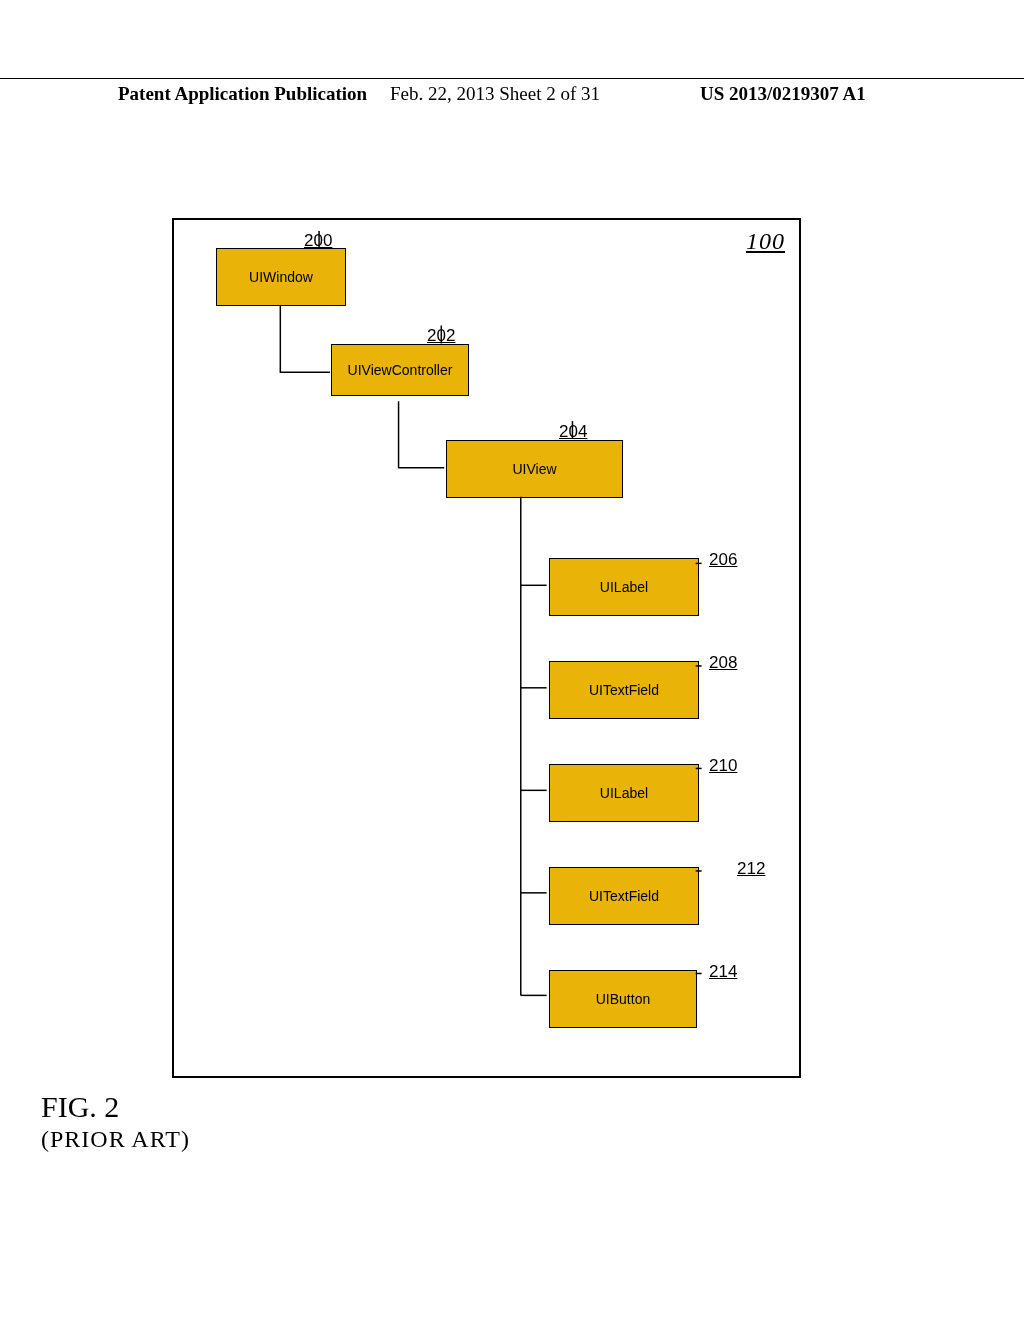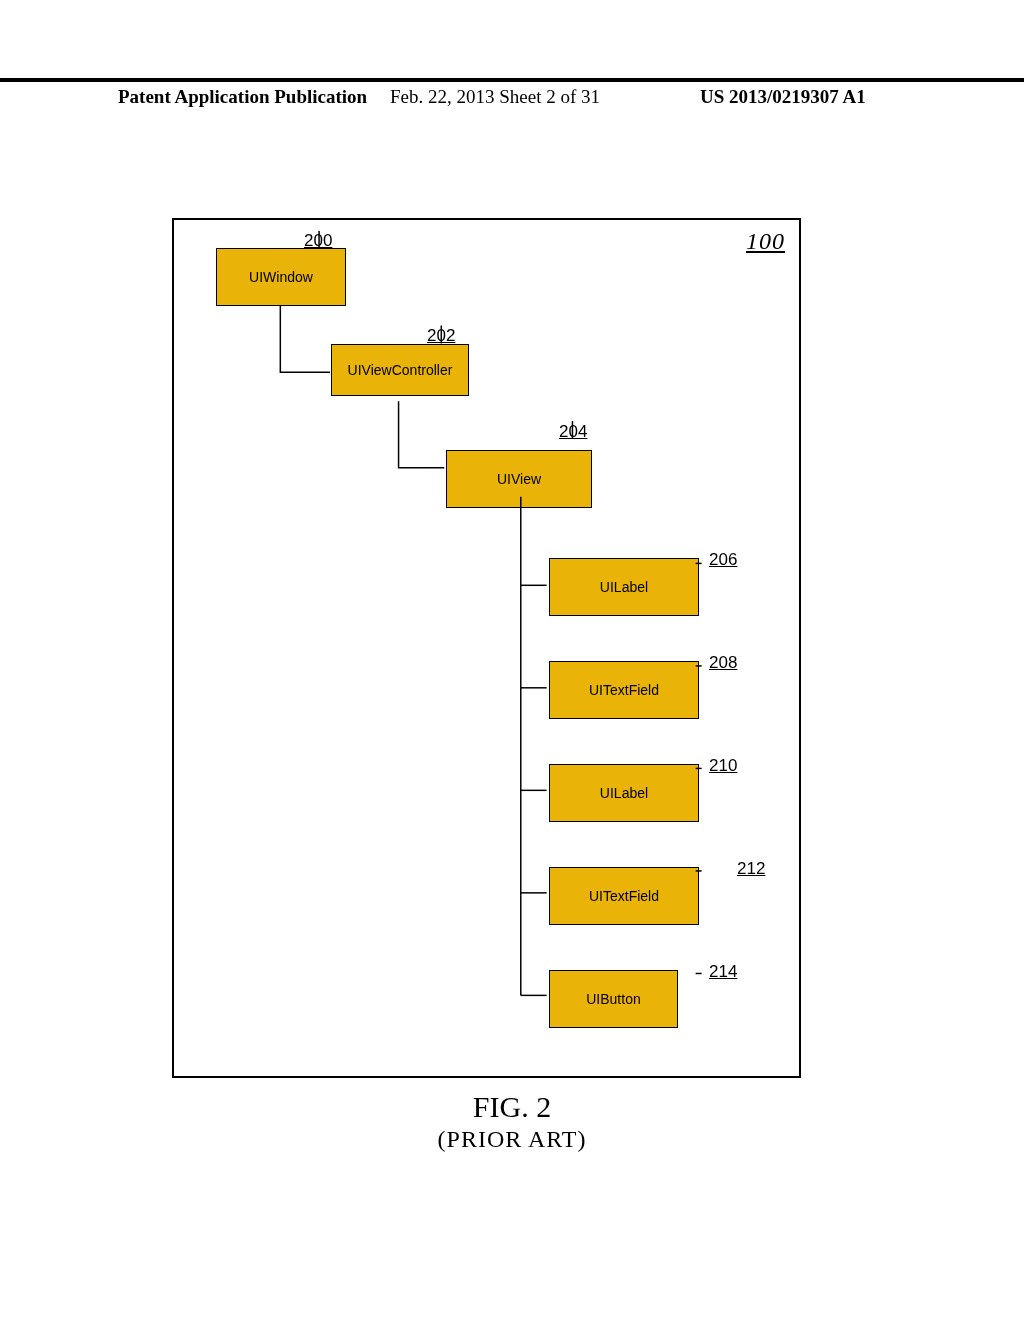--- a/index.html
+++ b/index.html
@@ -14,21 +14,21 @@
     position: relative;
     width: 1024px;
     height: 1320px;
   }
   .header {
     position: absolute;
     top: 78px;
     left: 0;
     right: 0;
     height: 30px;
-    border-top: 4px solid #000000;
+    border-top: 1px solid #000000;
     font-family: "Times New Roman", Times, serif;
     font-size: 19px;
     padding-left: 7px;
   }
   .header .left   { position: absolute; left: 118px; top: 4px; font-weight: bold; }
   .header .center { position: absolute; left: 390px; top: 4px; }
   .header .right  { position: absolute; left: 700px; top: 4px; font-weight: bold; }
 
   .frame {
     position: absolute;
@@ -65,21 +65,22 @@
     align-items: center;
     justify-content: center;
     font-size: 14px;
     box-sizing: border-box;
   }
 
   .fig-label {
     position: absolute;
     left: 0; right: 0;
     top: 1090px;
-    text-align: center;
+    text-align: left;
+    padding-left: 41px;
   }
   .fig-label .main {
     font-family: "Times New Roman", Times, serif;
     font-size: 30px;
   }
   .fig-label .sub {
     font-family: "Comic Sans MS", "Segoe Script", cursive;
     font-size: 24px;
     letter-spacing: 1px;
     margin-top: 2px;
@@ -112,21 +113,21 @@
     <div class="node" style="left:42px;  top:28px;  width:130px; height:58px;">
       <span>UIWindow</span>
     </div>
 
     <span class="ref" style="left:253px; top:106px;">202</span>
     <div class="node" style="left:157px; top:124px; width:138px; height:52px;">
       <span>UIViewController</span>
     </div>
 
     <span class="ref" style="left:385px; top:202px;">204</span>
-    <div class="node" style="left:272px; top:230px; width:146px; height:58px;">
+    <div class="node" style="left:272px; top:220px; width:177px; height:58px;">
       <span>UIView</span>
     </div>
 
     <span class="ref" style="left:535px; top:330px;">206</span>
     <div class="node" style="left:375px; top:338px; width:150px; height:58px;">
       <span>UILabel</span>
     </div>
 
     <span class="ref" style="left:535px; top:433px;">208</span>
     <div class="node" style="left:375px; top:441px; width:150px; height:58px;">
@@ -137,21 +138,21 @@
     <div class="node" style="left:375px; top:544px; width:150px; height:58px;">
       <span>UILabel</span>
     </div>
 
     <span class="ref" style="left:563px; top:639px;">212</span>
     <div class="node" style="left:375px; top:647px; width:150px; height:58px;">
       <span>UITextField</span>
     </div>
 
     <span class="ref" style="left:535px; top:742px;">214</span>
-    <div class="node" style="left:375px; top:750px; width:129px; height:58px;">
+    <div class="node" style="left:375px; top:750px; width:148px; height:58px;">
       <span>UIButton</span>
     </div>
 
     <svg class="connectors" viewBox="0 0 629 860" preserveAspectRatio="none">
       <g stroke="#000" stroke-width="1.5" fill="none">
 
         <path d="M107 86 V153 H157"></path>
 
         <path d="M226 182 V249 H272"></path>
 

